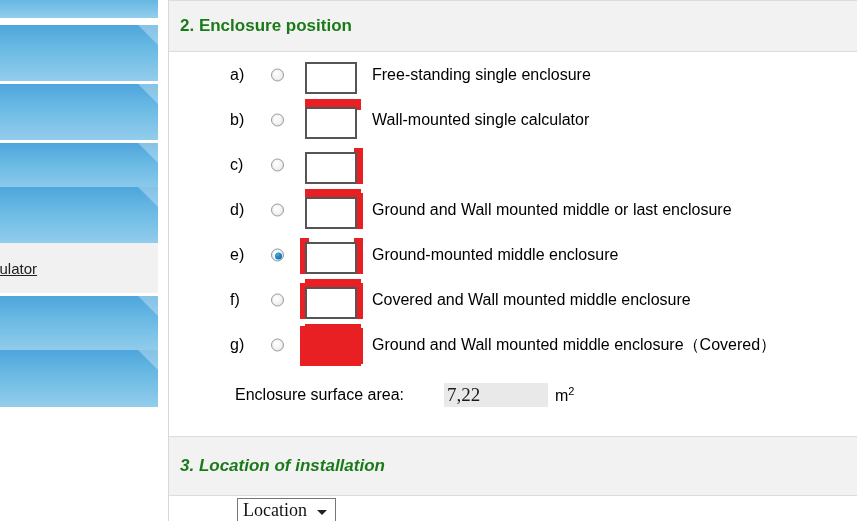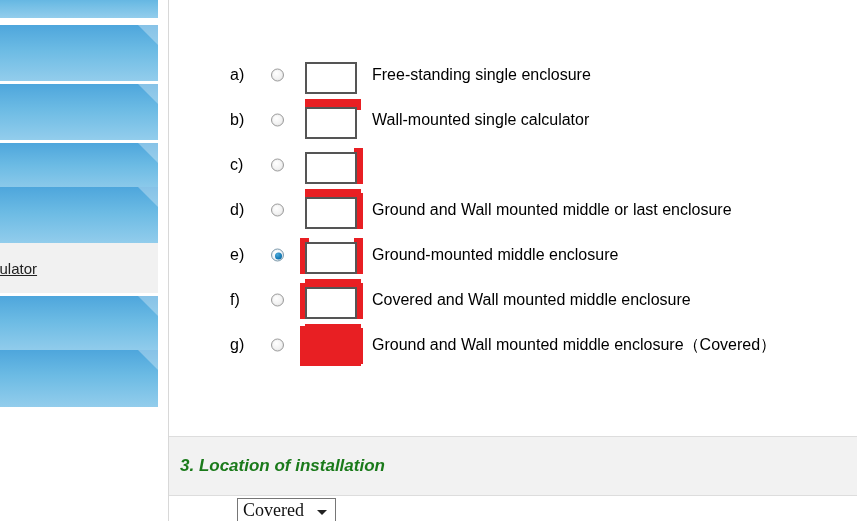--- a/index.html
+++ b/index.html
@@ -242,20 +242,23 @@
       <div class="nav-item" style="top: 296px; height: 56px;">
         <span class="nav-corner"></span>
       </div>
       <div class="nav-item" style="top: 350px; height: 57px;">
         <span class="nav-corner"></span>
       </div>
     </div>
 
   <div id="main">
 
+    <div class="section-header" id="sec-0" style="top: 0px; height: 52px;">
+      <div class="section-title">2. Enclosure position</div>
+    </div>
 
     <div id="options-container">
         <div class="opt-row" style="top: 52px;">
           <span class="opt-letter">a)</span>
           <span class="opt-radio"></span>
           <span class="enc-icon">
             <span class="enc-box"></span>
           </span>
           <span class="opt-label">Free-standing single enclosure</span>
         </div>
@@ -314,24 +317,29 @@
             <span class="enc-red top"></span>
             <span class="enc-red left"></span>
             <span class="enc-red right"></span>
             <span class="enc-red full"></span>
             <span class="enc-box"></span>
           </span>
           <span class="opt-label">Ground and Wall mounted middle enclosure（Covered）</span>
         </div>
       </div>
 
+    <div id="surface-row">
+      <span id="surface-label">Enclosure surface area:</span>
+      <input id="surface-input" type="text" value="7,22" style="">
+      <span id="surface-unit"><span>m</span><sup>2</sup></span>
+    </div>
 
     <div class="section-header" id="sec-1" style="top: 436px; height: 60px; font-style: italic;">
       <div class="section-title">3. Location of installation</div>
     </div>
 
     <div id="location-select">
-      <span>Covered</span>
+      <span>Location</span>
       <span id="location-arrow"></span>
     </div>
 
   </div>
 </div>
 
 </body></html>

